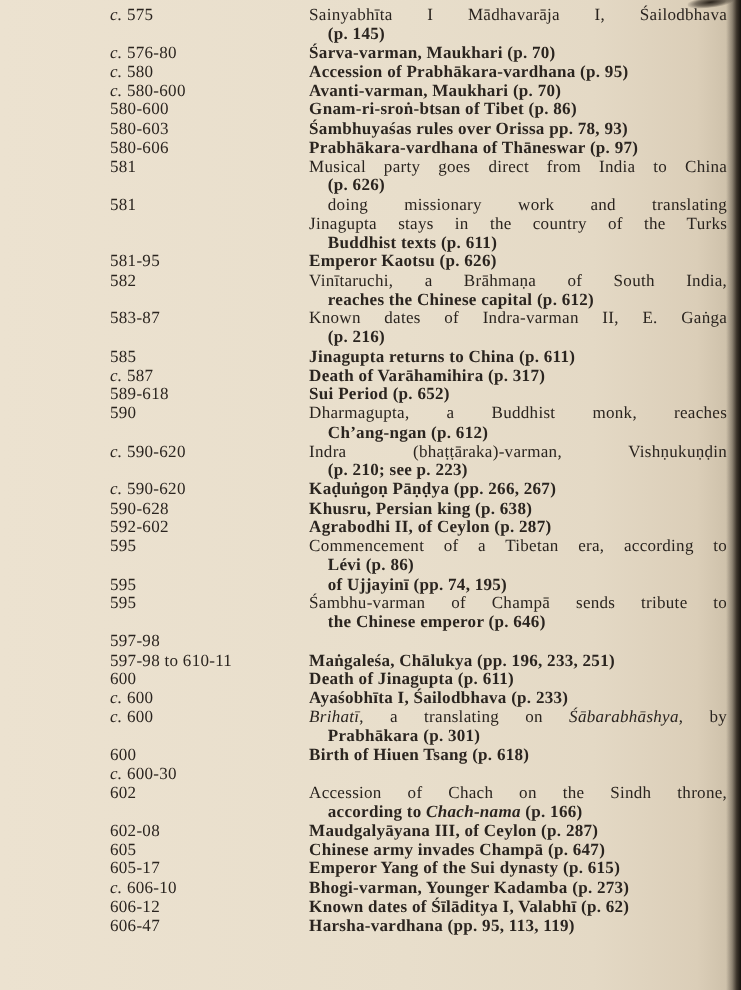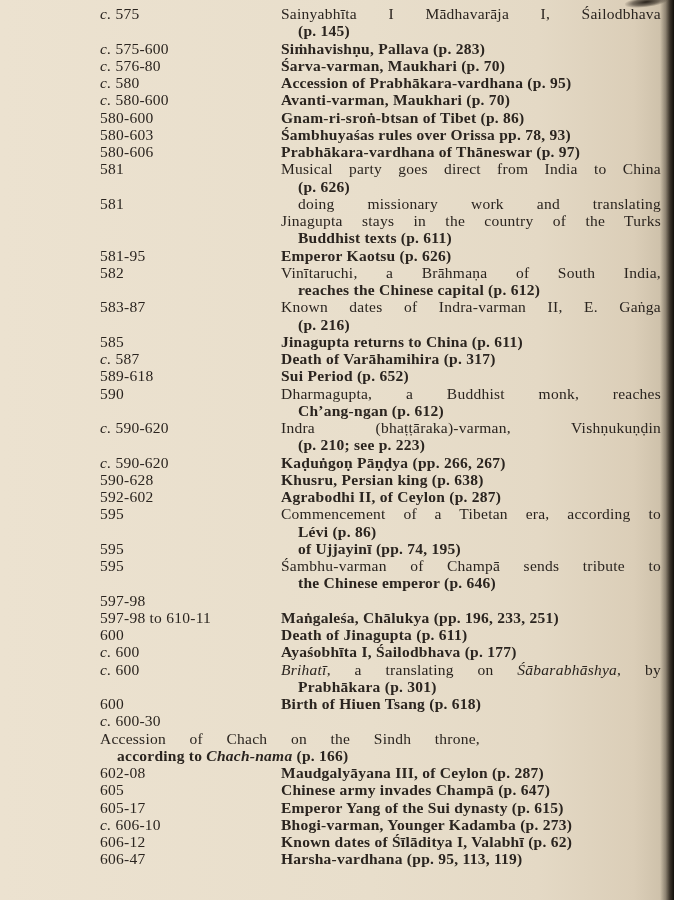--- a/index.html
+++ b/index.html
@@ -55,26 +55,20 @@
 <div class="page">
   <div class="chronology">
       <div class="entry">
         <div class="entry-date"><i>c.</i> 575</div>
         <div class="entry-desc">
           <div class="dline"><span>Sainyabhīta I Mādhavarāja I, Śailodbhava</span></div>
           <div class="dline cont last"><span>(p. 145)</span></div>
         </div>
       </div>
       <div class="entry">
-        <div class="entry-date"><i>c.</i> 575-600</div>
-        <div class="entry-desc">
-          <div class="dline last"><span>Siṁhavishṇu, Pallava (p. 283)</span></div>
-        </div>
-      </div>
-      <div class="entry">
         <div class="entry-date"><i>c.</i> 576-80</div>
         <div class="entry-desc">
           <div class="dline last"><span>Śarva-varman, Maukhari (p. 70)</span></div>
         </div>
       </div>
       <div class="entry">
         <div class="entry-date"><i>c.</i> 580</div>
         <div class="entry-desc">
           <div class="dline last"><span>Accession of Prabhākara-vardhana (p. 95)</span></div>
         </div>
@@ -219,40 +213,41 @@
       </div>
       <div class="entry">
         <div class="entry-date">600</div>
         <div class="entry-desc">
           <div class="dline last"><span>Death of Jinagupta (p. 611)</span></div>
         </div>
       </div>
       <div class="entry">
         <div class="entry-date"><i>c.</i> 600</div>
         <div class="entry-desc">
-          <div class="dline last"><span>Ayaśobhīta I, Śailodbhava (p. 177)</span></div>
+          <div class="dline last"><span>Ayaśobhīta I, Śailodbhava (p. 233)</span></div>
         </div>
       </div>
       <div class="entry">
         <div class="entry-date"><i>c.</i> 600</div>
         <div class="entry-desc">
           <div class="dline"><i>Brihatī</i><span>, a translating on </span><i>Śābarabhāshya</i><span>, by</span></div>
           <div class="dline cont last"><span>Prabhākara (p. 301)</span></div>
         </div>
       </div>
       <div class="entry">
         <div class="entry-date">600</div>
         <div class="entry-desc">
           <div class="dline last"><span>Birth of Hiuen Tsang (p. 618)</span></div>
         </div>
       </div>
       <div class="entry">
         <div class="entry-date"><i>c.</i> 600-30</div>
       </div>
       <div class="entry">
+        <div class="entry-date">602</div>
         <div class="entry-desc">
           <div class="dline"><span>Accession of Chach on the Sindh throne,</span></div>
           <div class="dline cont last"><span>according to </span><i>Chach-nama</i><span> (p. 166)</span></div>
         </div>
       </div>
       <div class="entry">
         <div class="entry-date">602-08</div>
         <div class="entry-desc">
           <div class="dline last"><span>Maudgalyāyana III, of Ceylon (p. 287)</span></div>
         </div>

